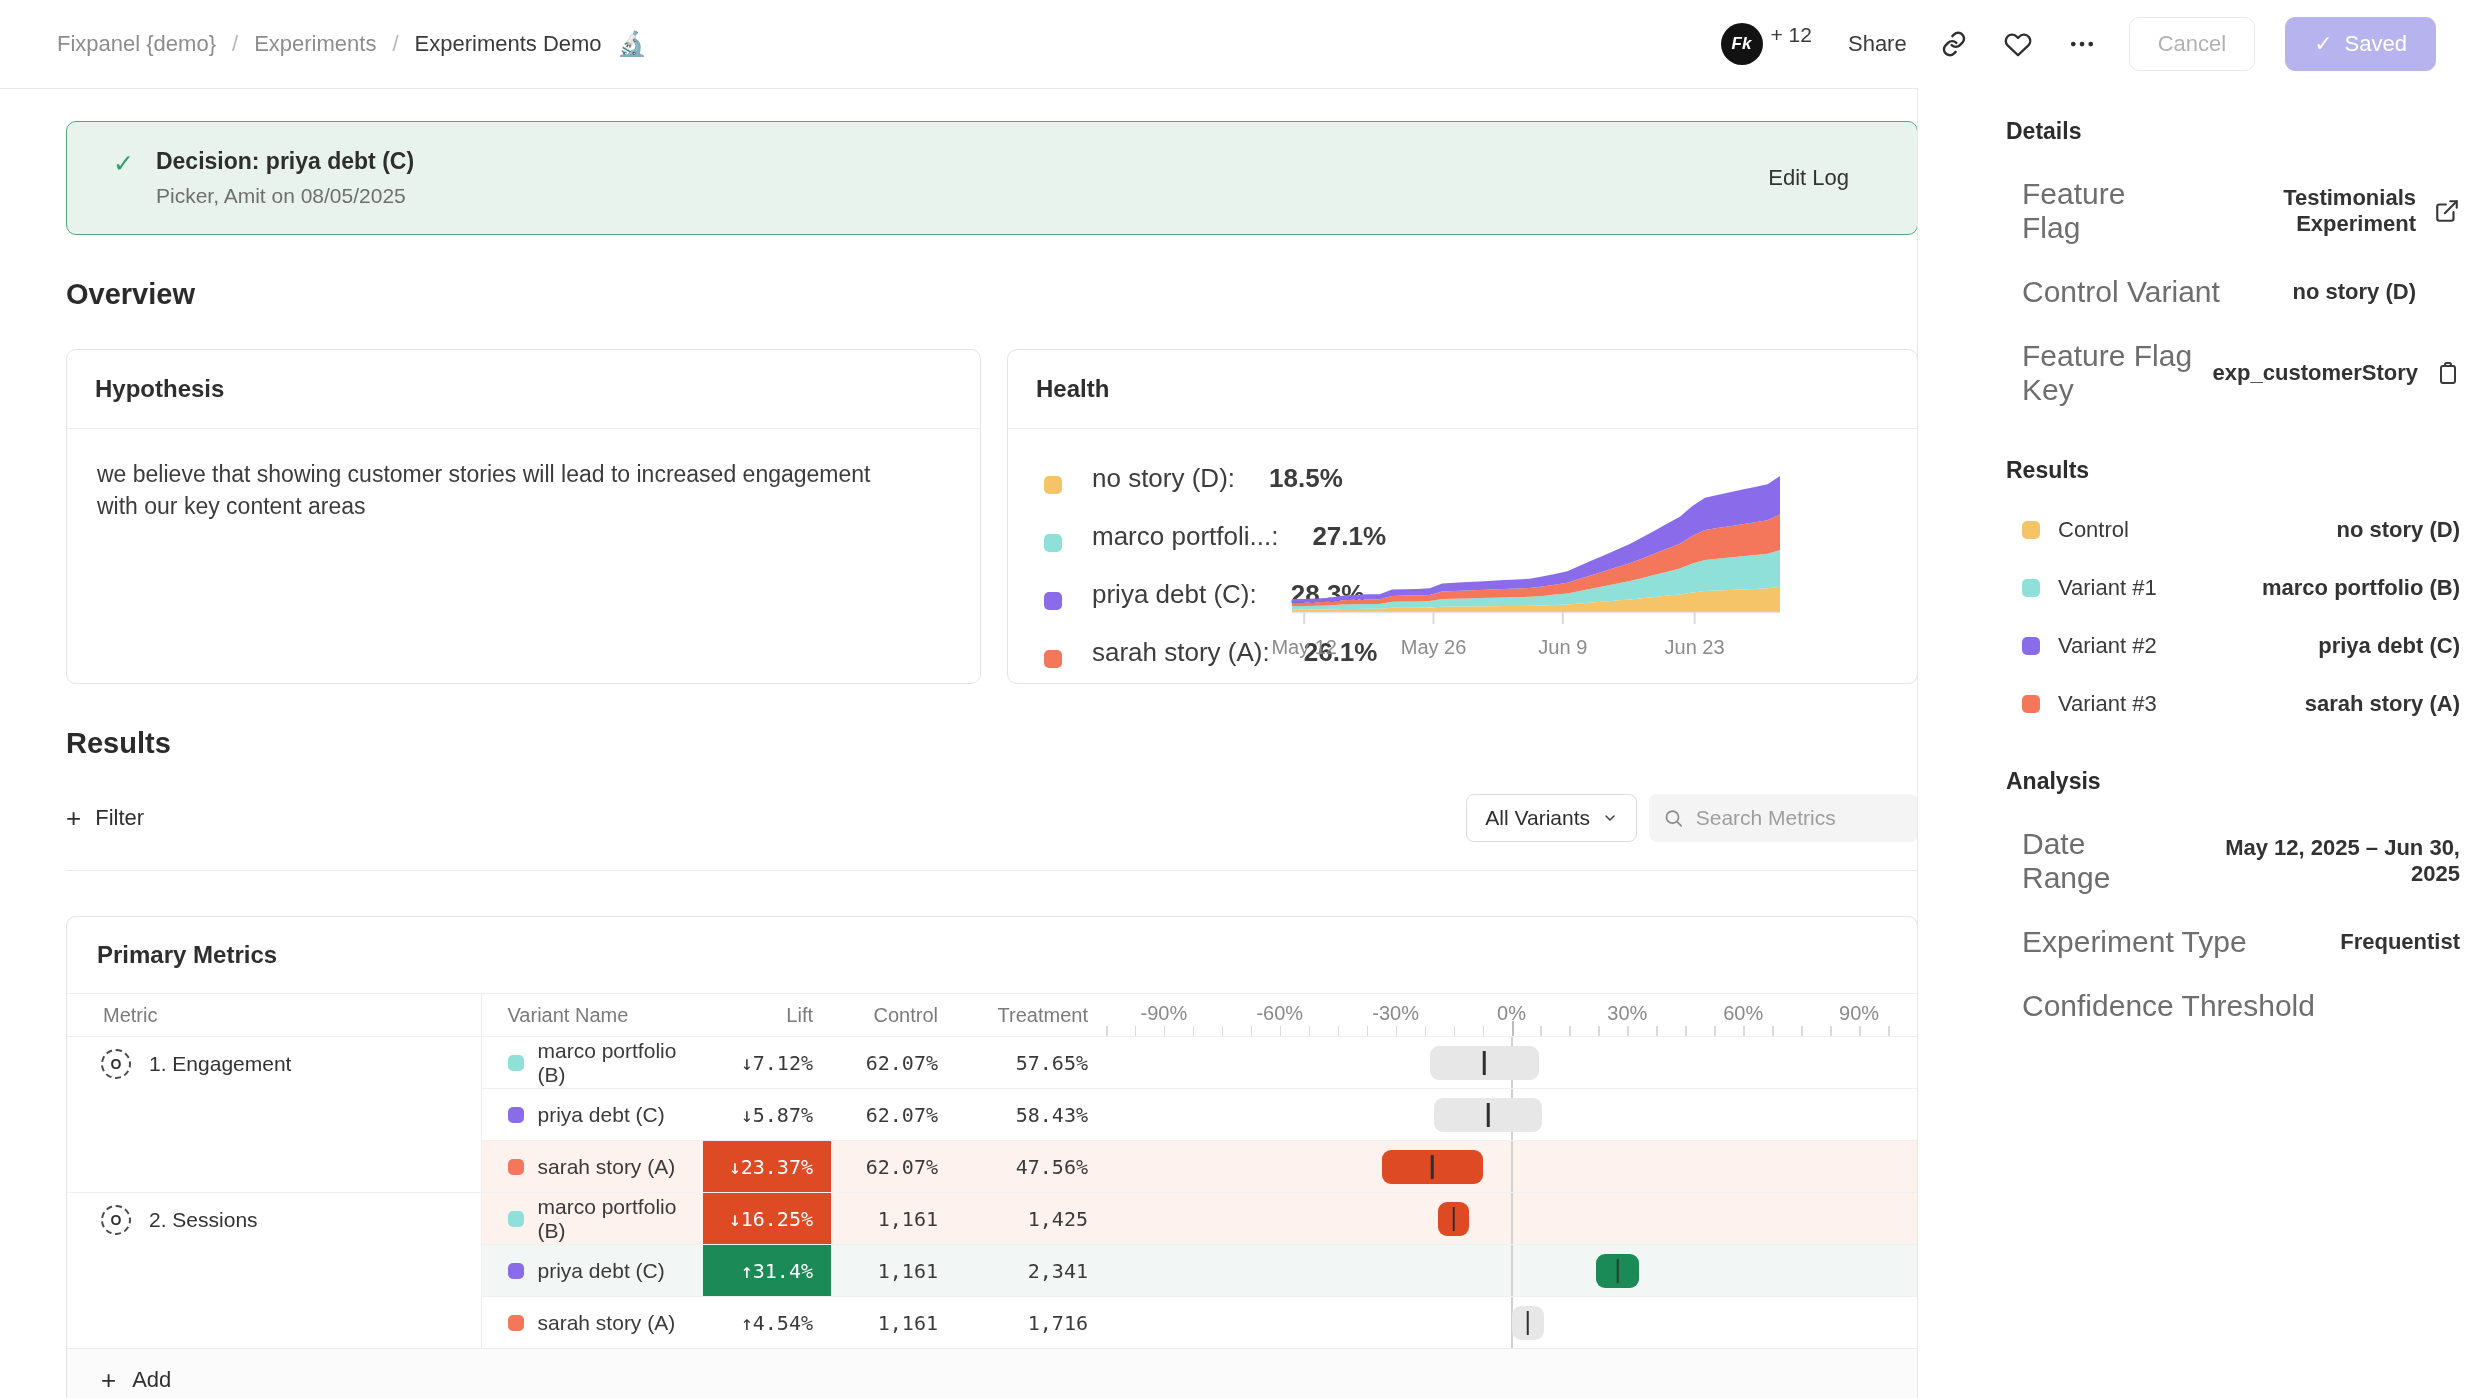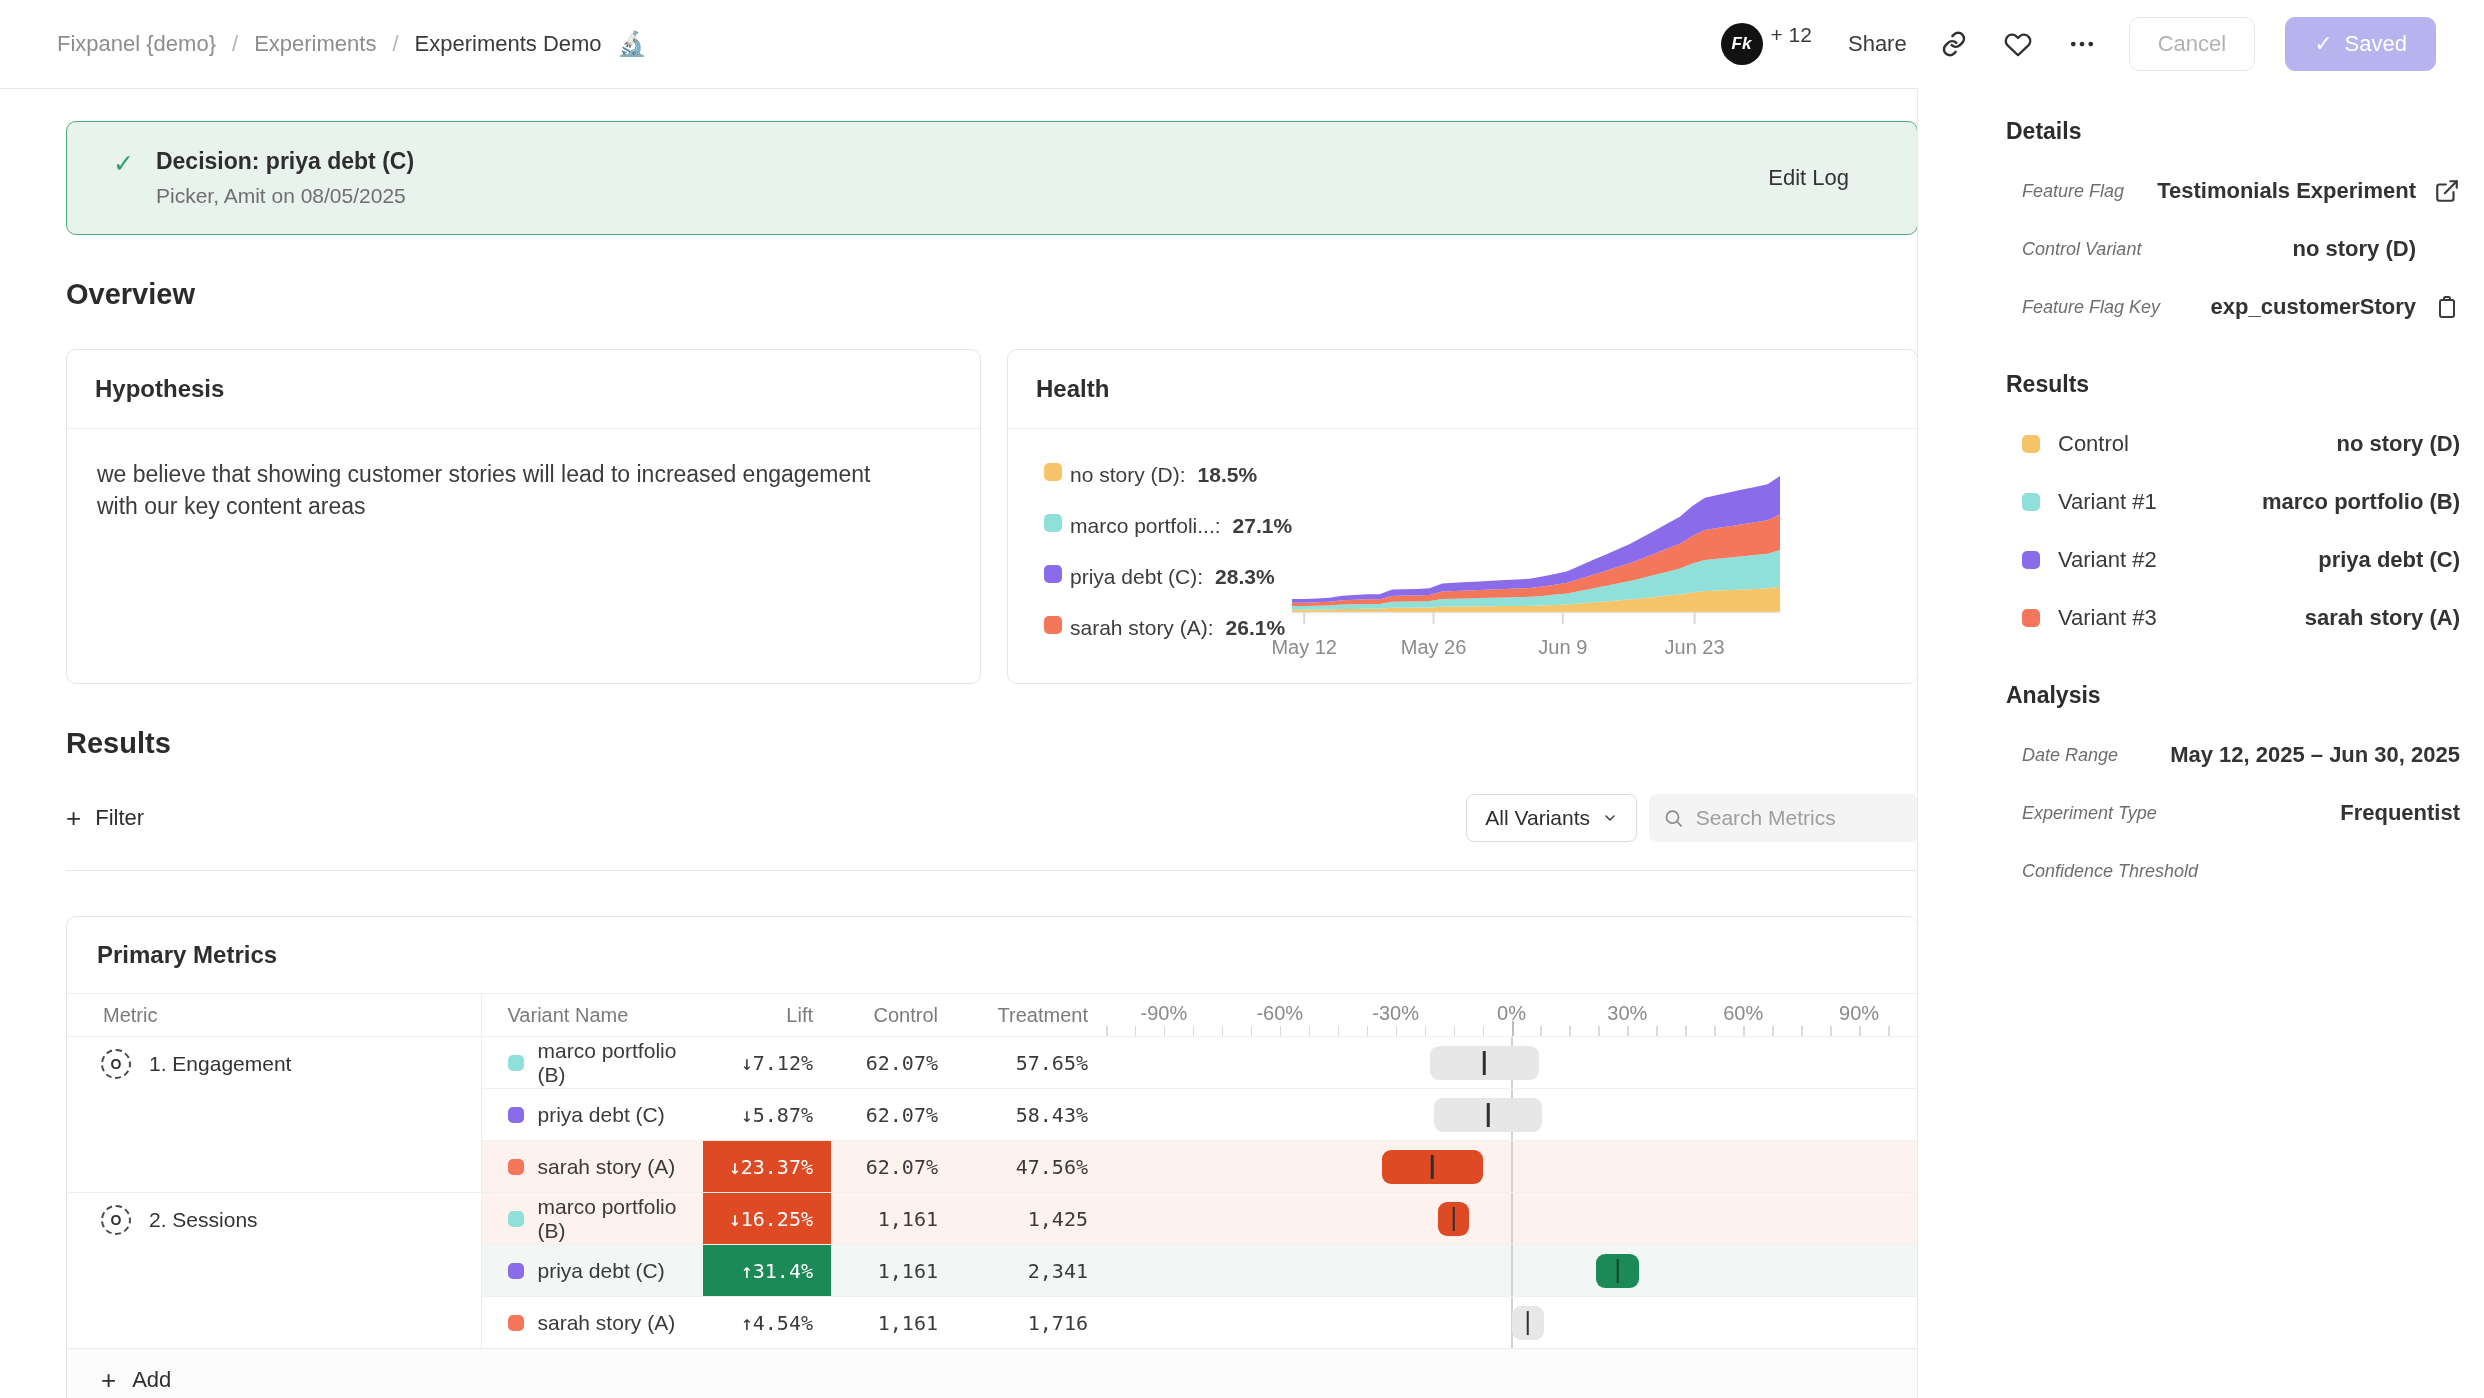--- a/index.html
+++ b/index.html
@@ -44,21 +44,21 @@
 
   
   .cards { margin-top:38px; display:flex; gap:26px; }
   .card { border:1.5px solid #e4e4e4; border-radius:10px; background:#fff; height:335px; }
   .card.hypothesis { width:916px; }
   .card.health { width:912px; }
   .card-head { padding:25px 28px; border-bottom:1.5px solid #eeeeee; font-size:24px; font-weight:700; color:#2e2e2e; }
   .hypo-body { padding:30px 30px; font-size:23px; line-height:1.38; color:#3c3c3c; max-width:880px; }
   .health-body { position:relative; height:253px; }
   .legend { position:absolute; left:36px; top:34px; display:flex; flex-direction:column; gap:27px; }
-  .legend-item { display:flex; align-items:flex-start; gap:8px; font-size:21px; color:#3d3d3d; }
+  .legend-item { display:flex; align-items:flex-end; gap:30px; font-size:26px; color:#3d3d3d; }
   .legend-dot { width:18px; height:18px; border-radius:5px; flex:0 0 auto; }
   .legend-val { font-weight:700; margin-left:4px; }
   .health-chart { position:absolute; left:284px; bottom:18px; width:488px; }
   .hc-labels { position:relative; height:30px; margin-top:4px; }
   .hc-labels span { position:absolute; top:2px; transform:translateX(-50%); font-size:20px; color:#8b8b8b; white-space:nowrap; }
 
   
   .filter-row { margin-top:34px; display:flex; align-items:center; }
   .filter-btn { display:flex; align-items:center; gap:14px; font-size:22px; font-weight:500; color:#2f2f2f; cursor:pointer; }
   .plus-glyph { font-size:26px; font-weight:400; color:#2f2f2f; line-height:1; }
@@ -105,21 +105,21 @@
   .zero-line { position:absolute; left:50%; top:0; bottom:0; width:2px; margin-left:-1px; background:#d2d2d2; }
   .ci-bar { position:absolute; top:50%; transform:translateY(-50%); height:34px; border-radius:9px; }
   .ci-tick { position:absolute; left:50%; top:50%; transform:translate(-50%,-50%); width:2.5px; height:24px; }
   .add-row { border-top:1.5px solid #ececec; background:#fbfbfb; padding:18px 0 26px 34px;
     display:flex; align-items:center; gap:16px; font-size:22px; font-weight:500; color:#2f2f2f; cursor:pointer; }
 
   
   .side-section { margin-bottom:50px; }
   .side-heading { font-size:23px; font-weight:700; color:#2c2c2c; margin-bottom:32px; }
   .side-row { display:flex; align-items:center; margin-bottom:30px; min-height:28px; }
-  .side-label { padding-left:16px; font-size:18px; color:#6e6e6e;font-style:italic; }
+  .side-label { padding-left:16px; font-size:30px; color:#6e6e6e; }
   .side-value { margin-left:auto; font-size:22px; font-weight:600; color:#333; text-align:right; }
   .side-icon { width:26px; margin-left:18px; color:#3a3a3a; display:flex; justify-content:center; cursor:pointer; }
   .swatch { width:18px; height:18px; border-radius:5px; margin:0 18px 0 16px; flex:0 0 auto; }
   .swatch-label { font-size:22px; color:#3a3a3a; }
 </style>
 </head>
 <body>
 
 <div class="topbar">
   <div class="crumbs">

